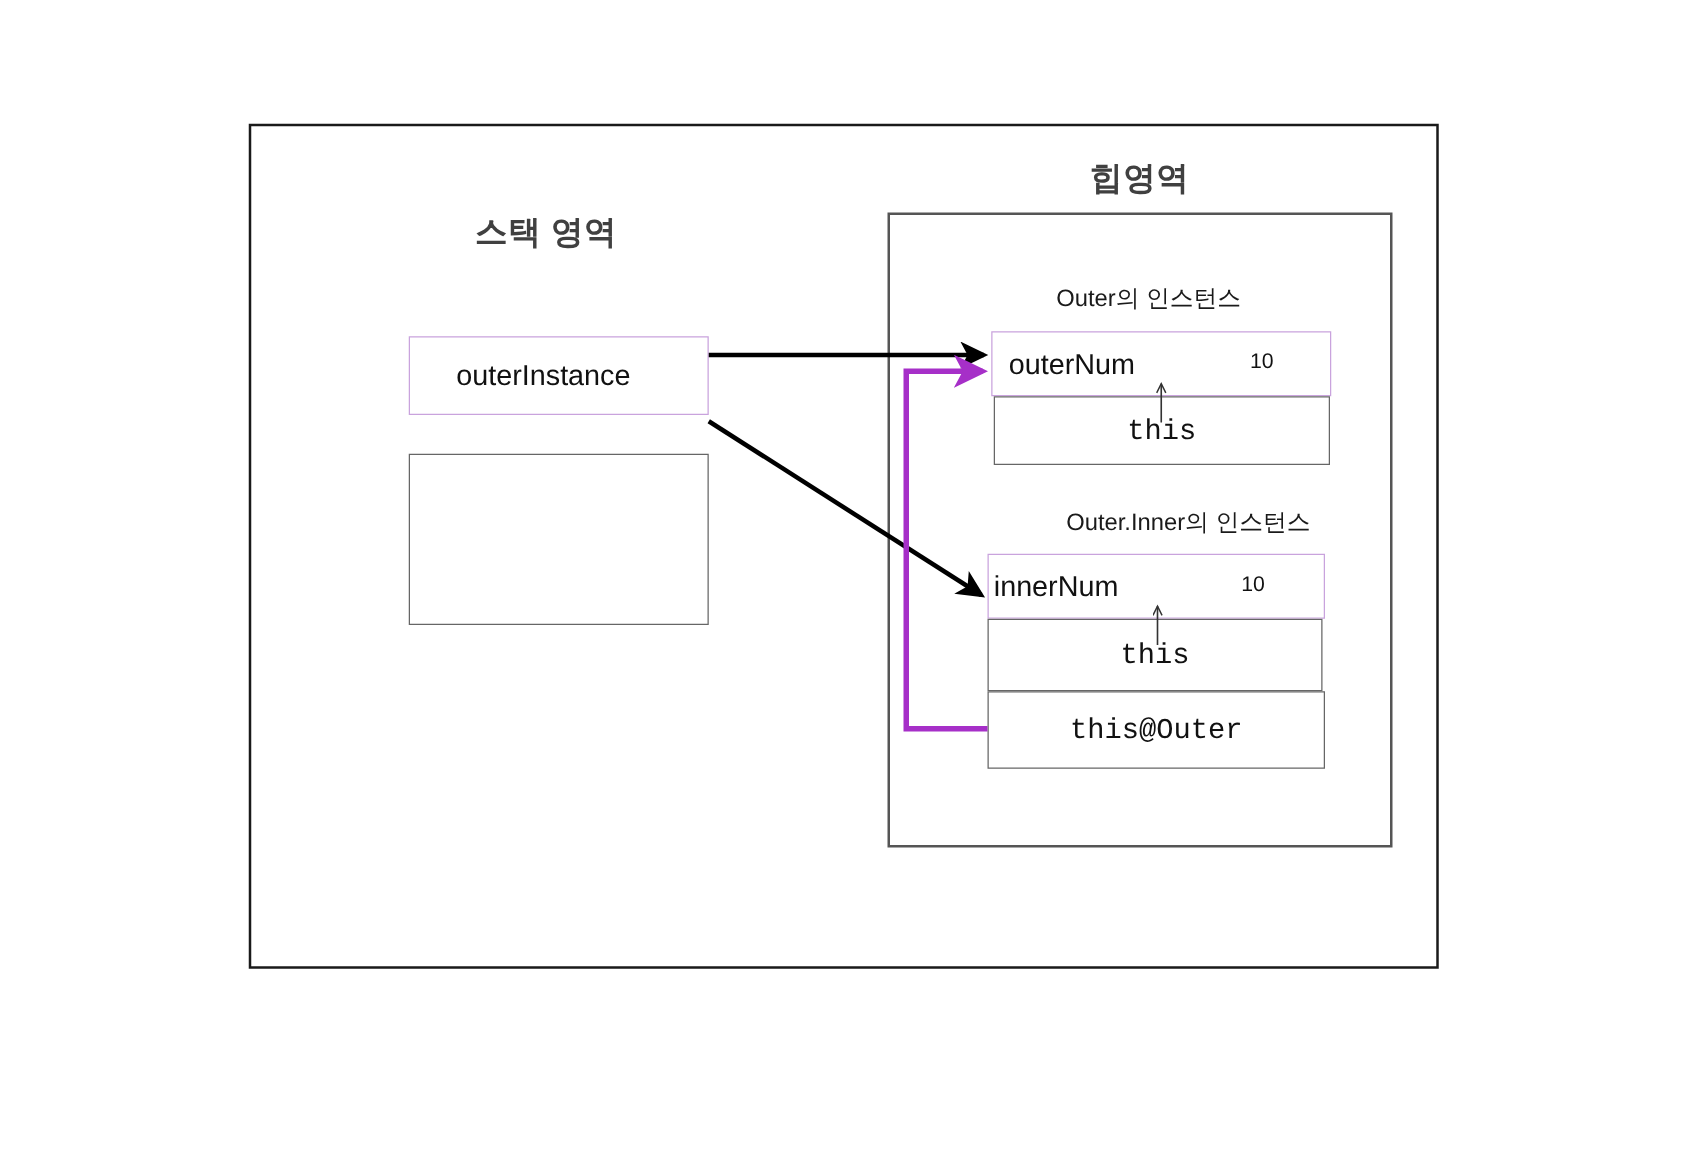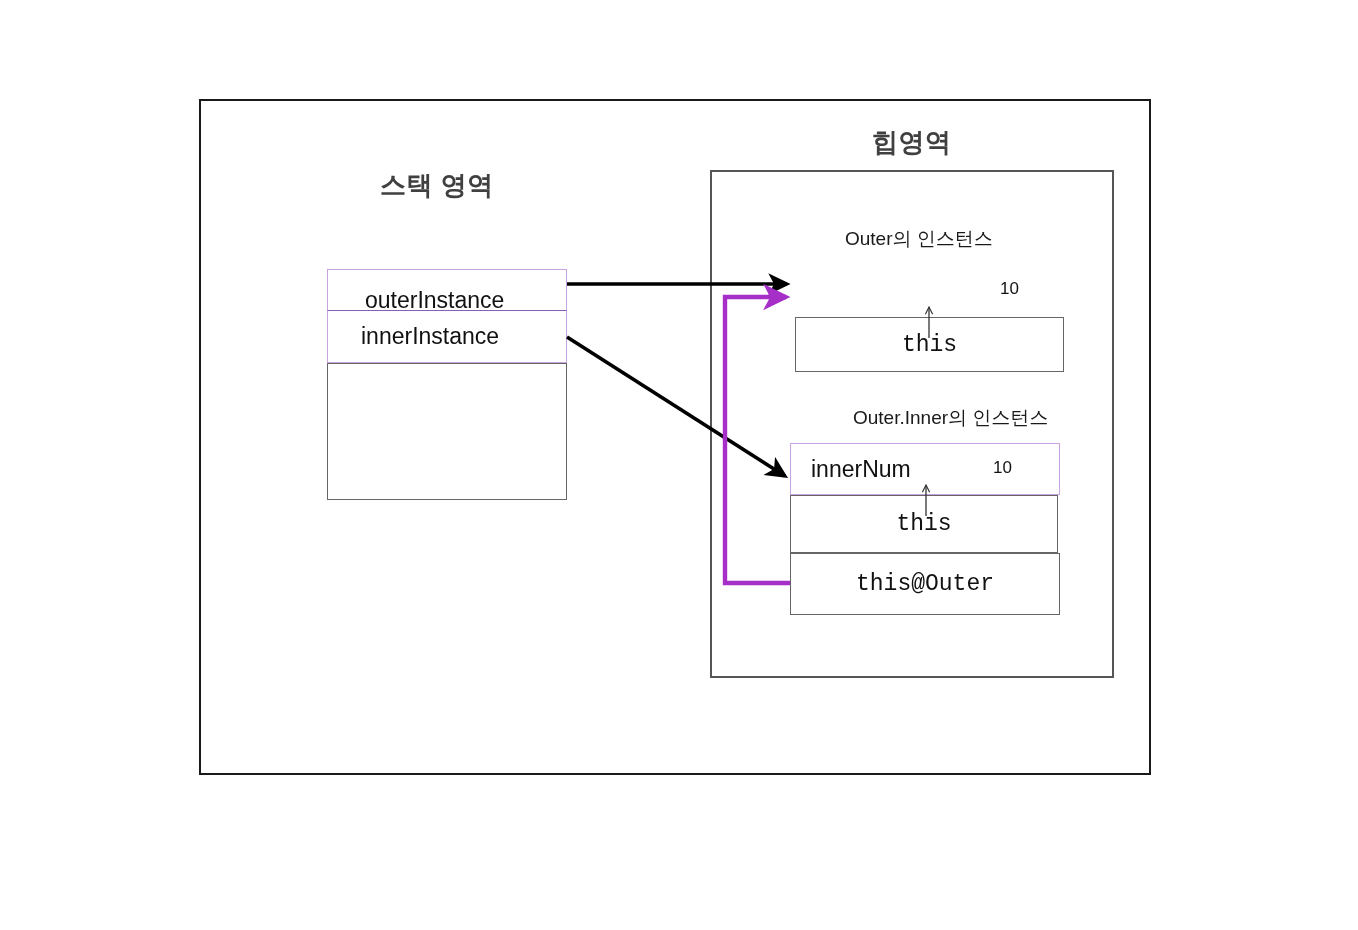--- a/index.html
+++ b/index.html
@@ -99,21 +99,21 @@
   #stack-cell-outer   { left: 327px; top: 258px; width: 240px; height: 63px; padding-left: 37px; margin-top: 11px; }
   #stack-cell-inner   { left: 327px; top: 310px; width: 240px; height: 53px; padding-left: 33px; }
   #stack-cell-empty   { left: 327px; top: 363px; width: 240px; height: 137px; }
 
   
   #outer-row-num   { left: 793px; top: 265px; width: 272px; height: 52px; padding-left: 13px; }
   #outer-row-this  { left: 795px; top: 317px; width: 269px; height: 55px; }
   #outer-num-value { left: 1000px; top: 279px; }
 
   
-  #inner-row-num       { left: 790px; top: 443px; width: 270px; height: 52px; padding-left: 20px; }
+  #inner-row-num       { left: 790px; top: 443px; width: 270px; height: 52px; padding-left: 4px; }
   #inner-row-this      { left: 790px; top: 495px; width: 268px; height: 58px; }
   #inner-row-thisouter { left: 790px; top: 553px; width: 270px; height: 62px; }
   #inner-num-value     { left: 993px; top: 458px; }
 
   svg.overlay {
     position: absolute;
     left: 0; top: 0;
     width: 1358px;
     height: 930px;
     pointer-events: none;
@@ -127,29 +127,29 @@
   <div id="outer-frame"></div>
 
   <div id="heap-frame"></div>
 
   <div class="section-title" id="stack-title">스택 영역</div>
   <div class="section-title" id="heap-title">힙영역</div>
 
   <div class="cell cell-purple" id="stack-cell-outer">
     <span class="cell-label">outerInstance</span>
   </div>
-  <div class="cell cell-purple-strong" id="stack-cell-inner">
-    <span class="cell-label">innerInstance</span>
-  </div>
   <div class="cell cell-gray" id="stack-cell-empty">
     <span class="cell-label-center"></span>
   </div>
 
   <div class="instance-caption" id="outer-instance-caption">Outer의 인스턴스</div>
 
+  <div class="cell cell-purple" id="outer-row-num">
+    <span class="cell-label">outerNum</span>
+  </div>
   <div class="cell-value" id="outer-num-value">10</div>
 
   <div class="cell cell-gray" id="outer-row-this">
     <span class="cell-label-center">this</span>
   </div>
 
   <div class="instance-caption" id="inner-instance-caption">Outer.Inner의 인스턴스</div>
 
   <div class="cell cell-purple" id="inner-row-num">
     <span class="cell-label">innerNum</span>

